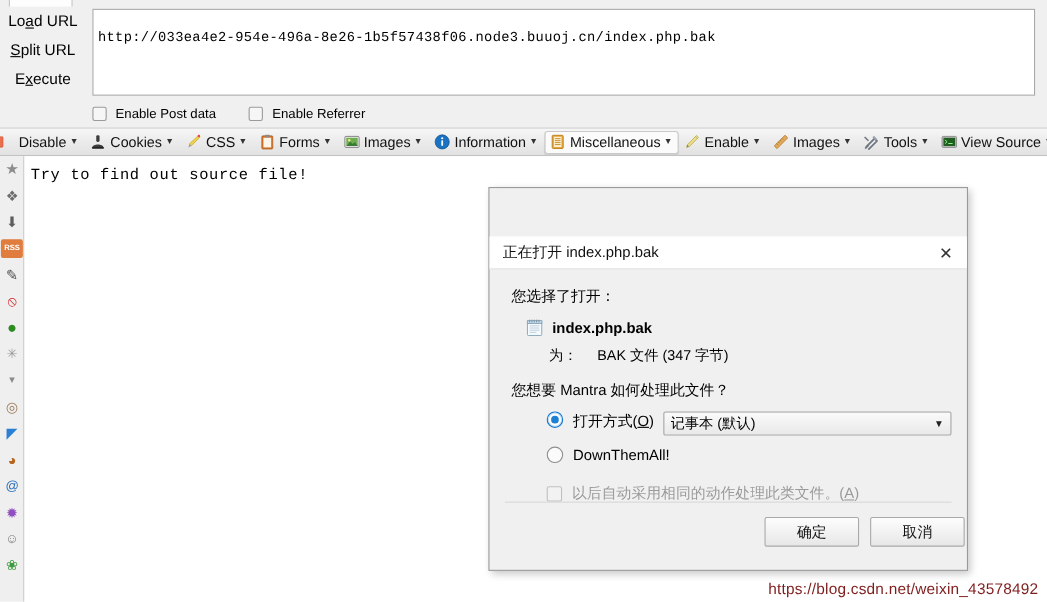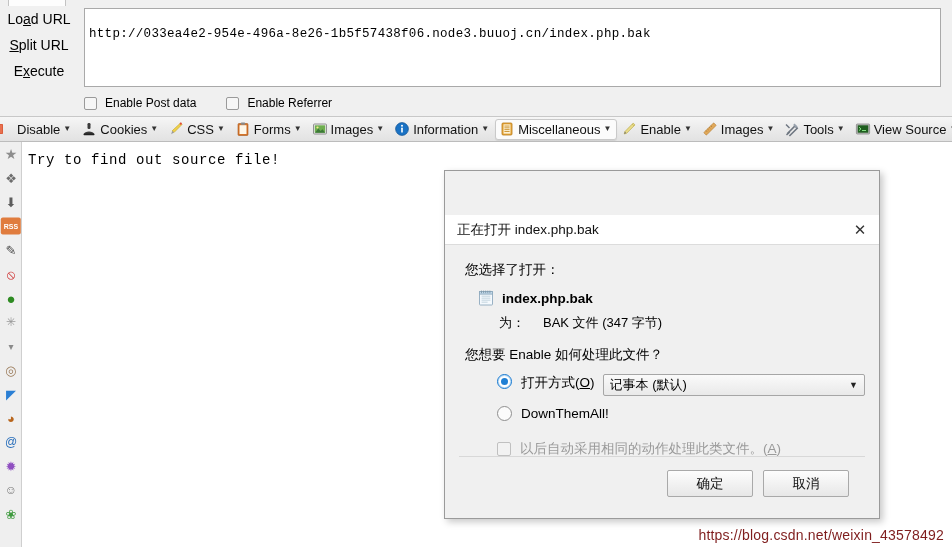--- a/index.html
+++ b/index.html
@@ -344,21 +344,21 @@
     box-sizing: border-box;
   }
   #dlg-sep {
     position: absolute;
     left: 14px; top: 10px;
     width: 406px; height: 1px;
     background: #d8d8d8;
   }
   #dlg-btns {
     position: absolute;
-    right: 30px; top: 24px;
+    right: 2px; top: 24px;
     display: flex;
     gap: 10px;
     text-align: center;
   }
   .dlg-btn {
     width: 86px; height: 27px;
     background: linear-gradient(to bottom,#fdfdfd,#e7e7e7);
     border: 1px solid #a9a9a9;
     border-radius: 2px;
     font-size: 13.5px;
@@ -631,21 +631,21 @@
         </svg>
       </span>
       <span class="file-name">index.php.bak</span>
     </div>
 
     <div class="kv">
       <span class="k">为：</span>
       <span class="v">BAK 文件 (347 字节)</span>
     </div>
 
-    <div class="dlg-q">您想要 Enable 如何处理此文件？</div>
+    <div class="dlg-q">您想要 Mantra 如何处理此文件？</div>
 
     <div class="radio-row">
       <span class="radio sel"></span>
       <span class="radio-label">打开方式(<u>O</u>)</span>
       <span id="app-select">
         <span class="sel-val">记事本 (默认)</span>
         <span class="sel-arrow">▼</span>
       </span>
     </div>
 

